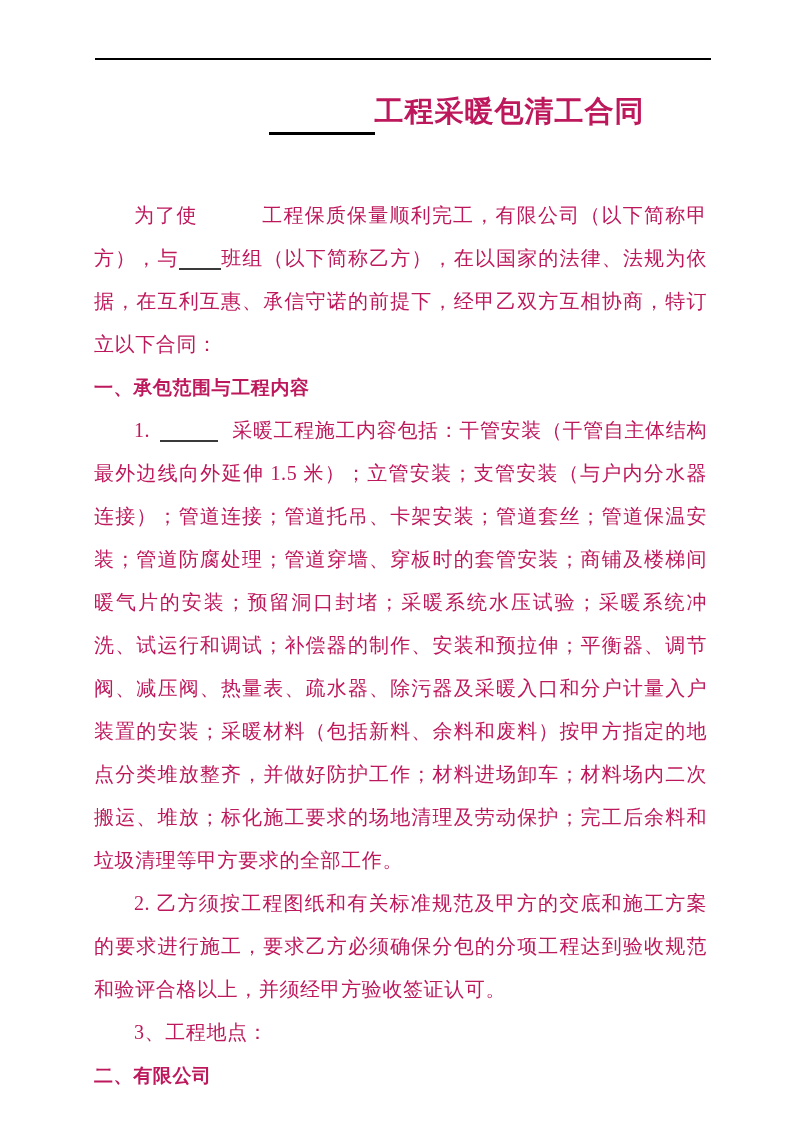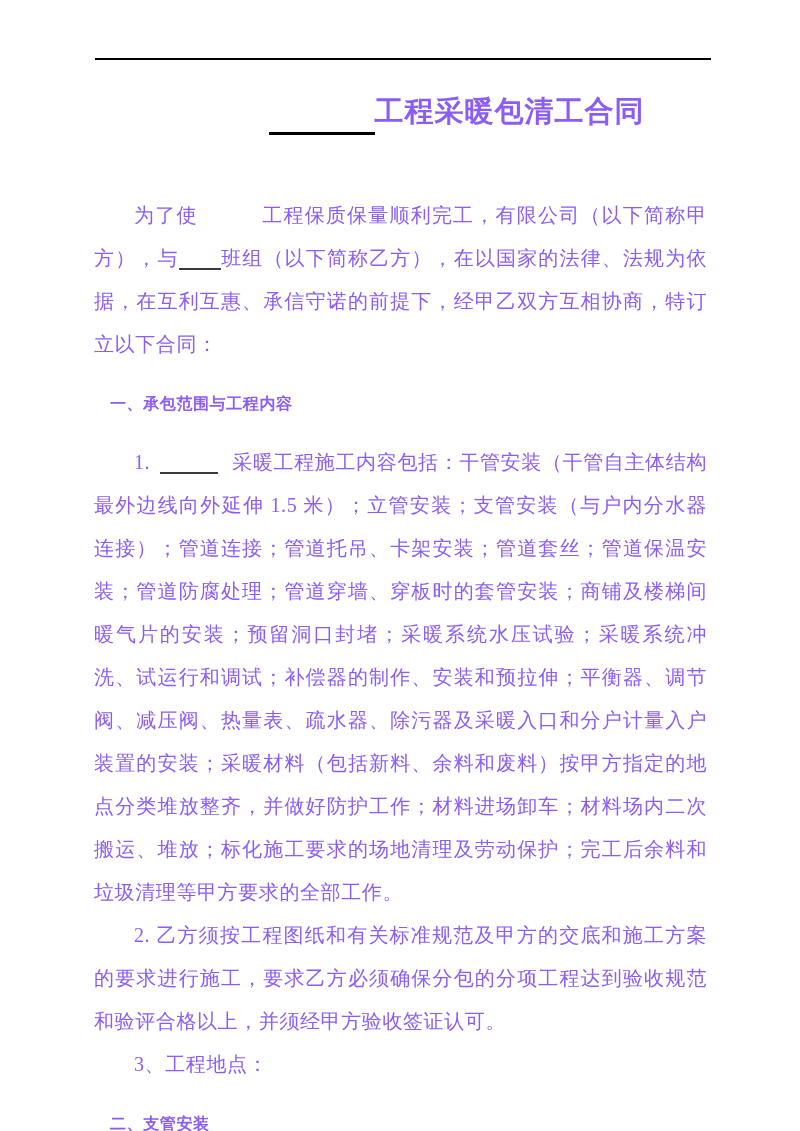--- a/index.html
+++ b/index.html
@@ -2,21 +2,21 @@
 <html><head>
 <meta charset="utf-8">
 <style>
   html, body { margin: 0; padding: 0; background: #ffffff; }
   .page {
     position: relative;
     width: 800px;
     height: 1131px;
     background: #ffffff;
     font-family: "Liberation Serif", "DejaVu Serif", serif;
-    color: #8b5cf6;
+    color: #be185d;
     overflow: hidden;
   }
   .header-rule {
     position: absolute;
     top: 58px;
     left: 95px;
     width: 616px;
     height: 0;
     border-top: 2px solid #000000;
   }
@@ -49,22 +49,22 @@
     line-height: 43px;
     text-align: justify;
     letter-spacing: 0.6px;
   }
   .body p {
     margin: 0;
     text-indent: 2em;
     font-family: Liberation Serif, serif;
   }
   .body h2 {
-    margin: 16px;
-    font-size: 16px;
+    margin: 0;
+    font-size: 19px;
     line-height: 43px;
     font-weight: bold;
     text-indent: 0;
     letter-spacing: 0.6px;
   }
   .blank {
     display: inline-block;
     height: 0;
     border-bottom: 2px solid #3a3a3a;
     vertical-align: -5px;
@@ -96,17 +96,17 @@
     <h2>一、承包范围与工程内容</h2>
 
     <p>
       <span>1.</span><span class="blank blank-md"></span><span>采暖工程施工内容包括：干管安装（干管自主体结构最外边线向外延伸 1.5 米）；立管安装；支管安装（与户内分水器连接）；管道连接；管道托吊、卡架安装；管道套丝；管道保温安装；管道防腐处理；管道穿墙、穿板时的套管安装；商铺及楼梯间暖气片的安装；预留洞口封堵；采暖系统水压试验；采暖系统冲洗、试运行和调试；补偿器的制作、安装和预拉伸；平衡器、调节阀、减压阀、热量表、疏水器、除污器及采暖入口和分户计量入户装置的安装；采暖材料（包括新料、余料和废料）按甲方指定的地点分类堆放整齐，并做好防护工作；材料进场卸车；材料场内二次搬运、堆放；标化施工要求的场地清理及劳动保护；完工后余料和垃圾清理等甲方要求的全部工作。</span>
     </p>
 
     <p>2. 乙方须按工程图纸和有关标准规范及甲方的交底和施工方案的要求进行施工，要求乙方必须确保分包的分项工程达到验收规范和验评合格以上，并须经甲方验收签证认可。</p>
 
     <p>3、工程地点：</p>
 
-    <h2>二、支管安装</h2>
+    <h2>二、有限公司</h2>
 
   </div>
 
 </div>
 
 </body></html>

